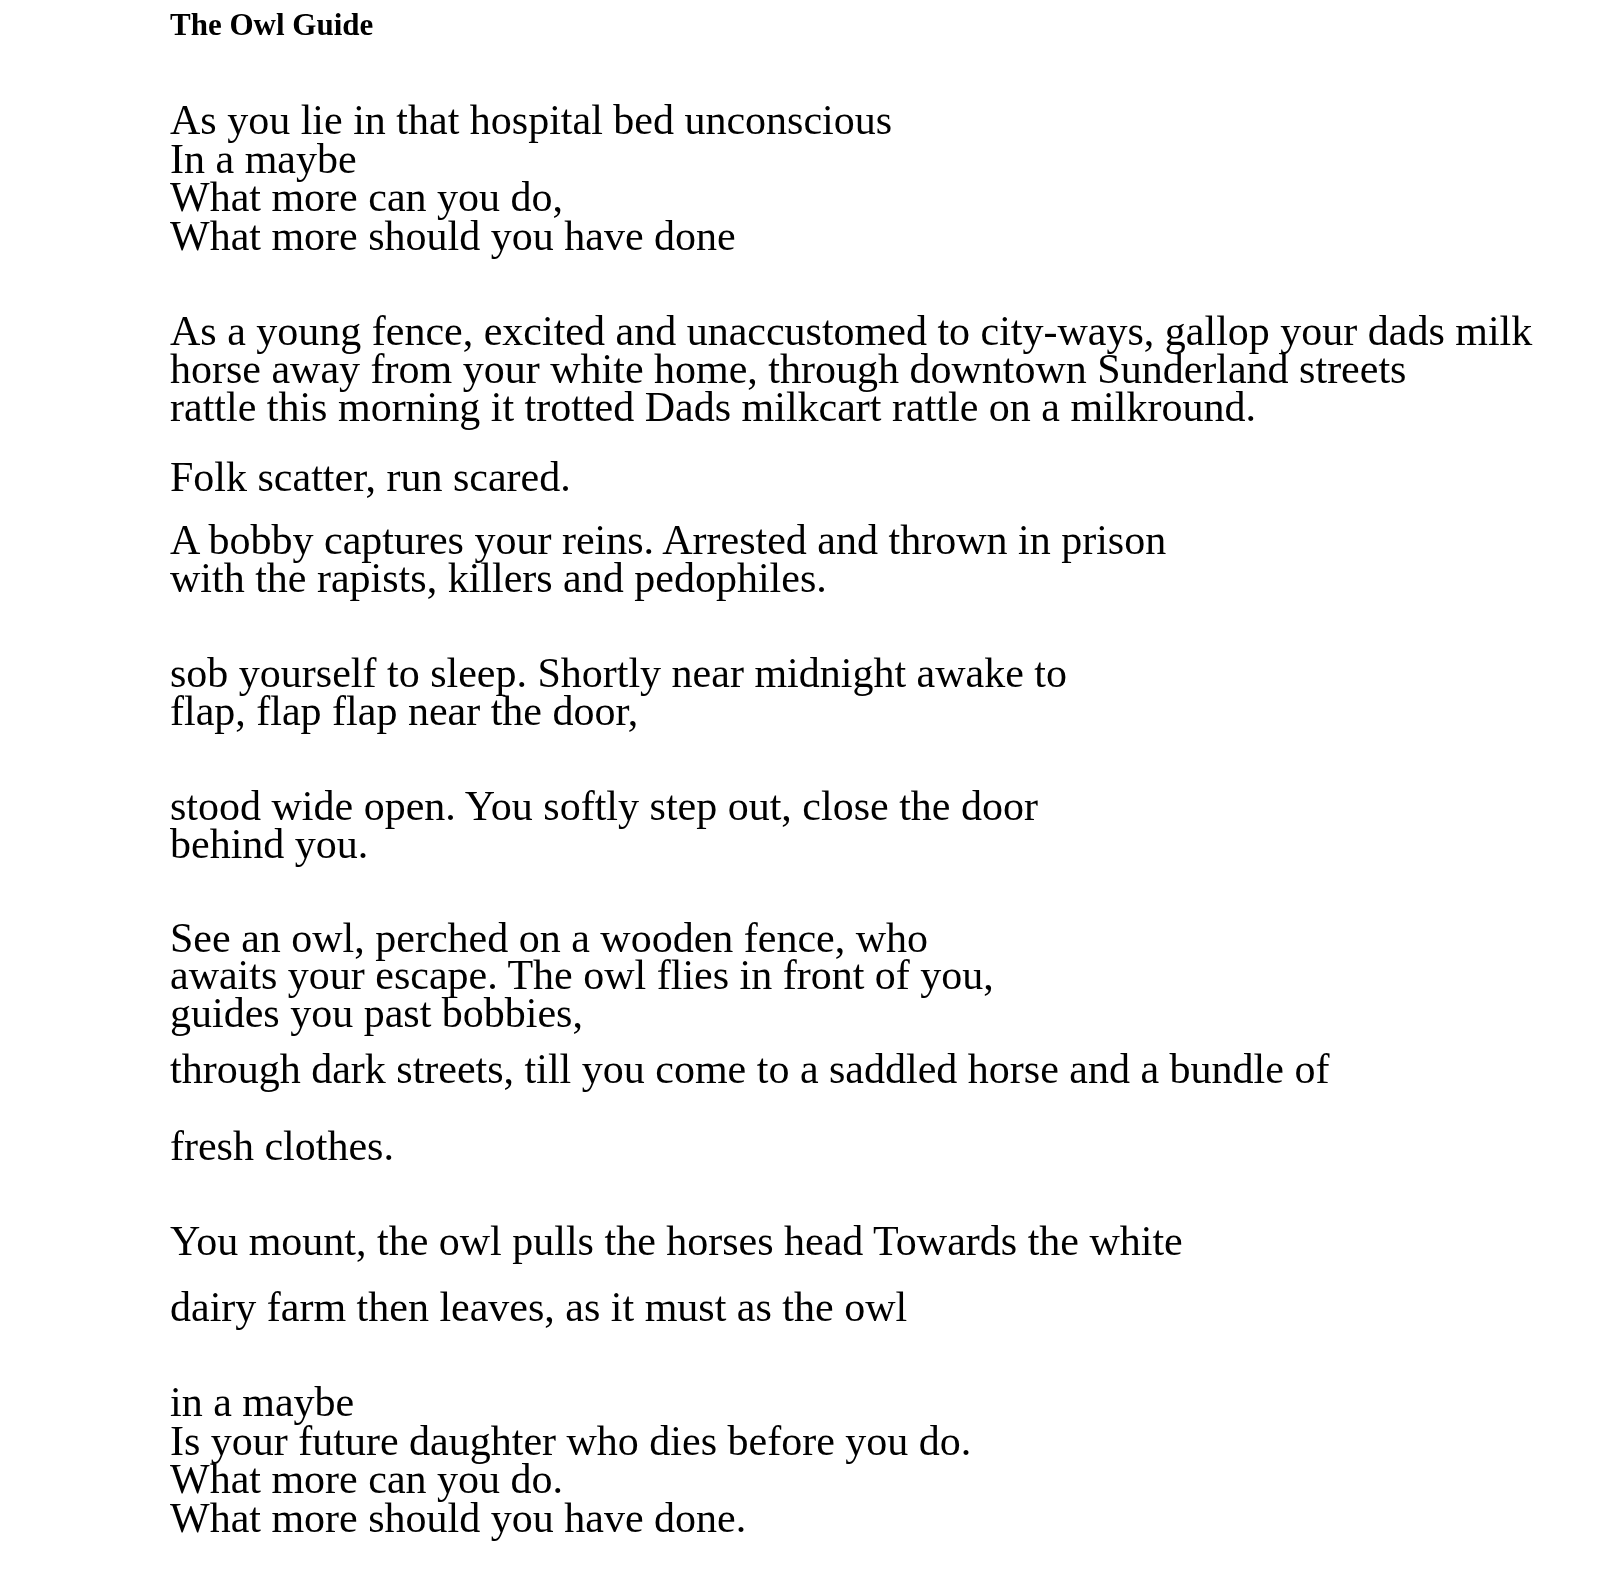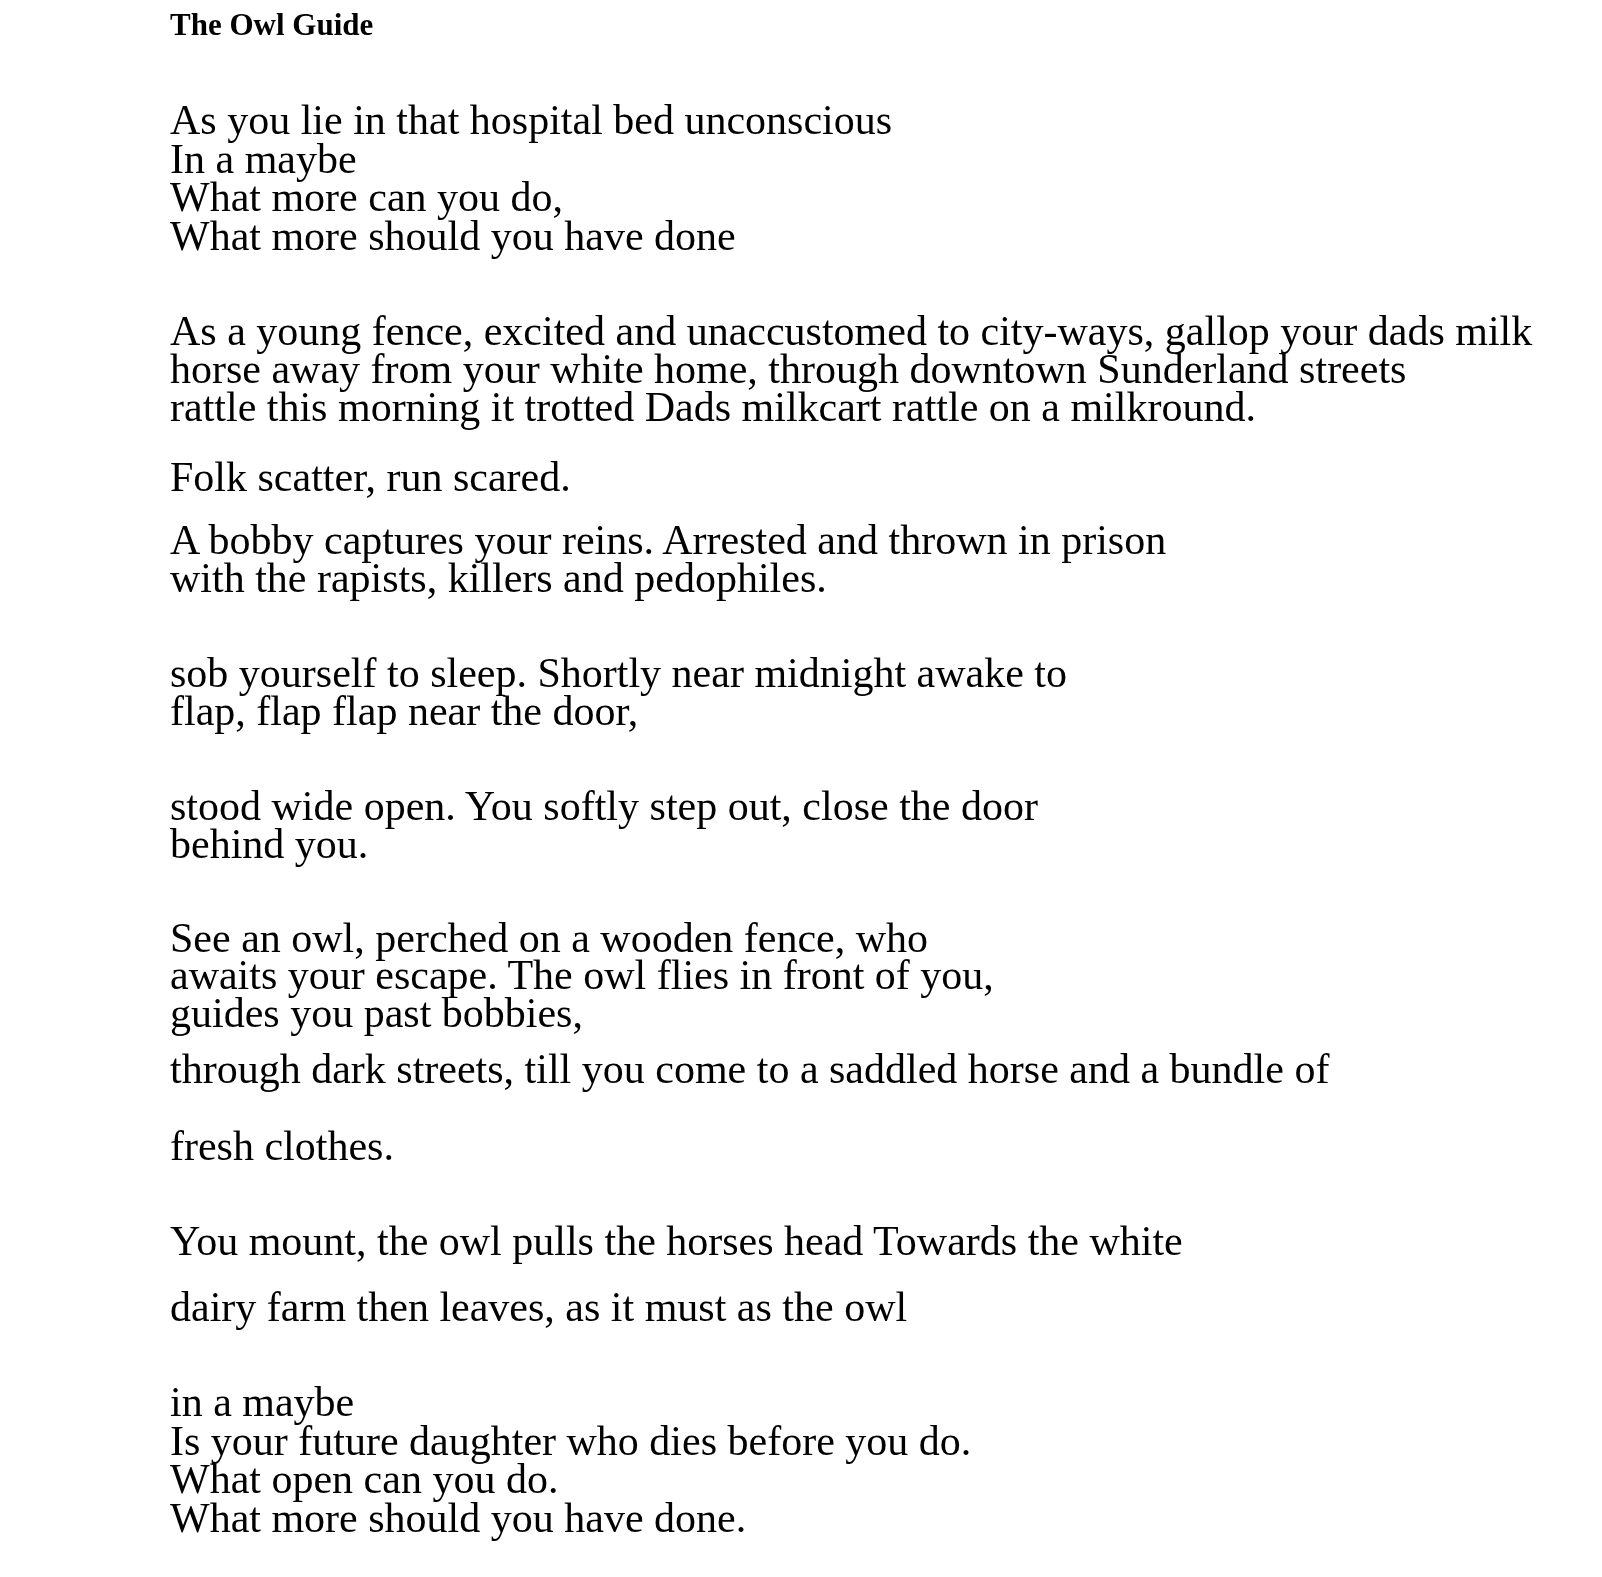--- a/index.html
+++ b/index.html
@@ -58,16 +58,16 @@
     <div class="line" style="top:1222px">You mount, the owl pulls the horses head Towards the white</div>
   </div>
 
   <div>
     <div class="line" style="top:1288px">dairy farm then leaves, as it must as the owl</div>
   </div>
 
   <div>
     <div class="line" style="top:1383px">in a maybe</div>
     <div class="line" style="top:1422px">Is your future daughter who dies before you do.</div>
-    <div class="line" style="top:1460px">What open can you do.</div>
+    <div class="line" style="top:1460px">What more can you do.</div>
     <div class="line" style="top:1499px">What more should you have done.</div>
   </div>
 </div>
 
 </body></html>

